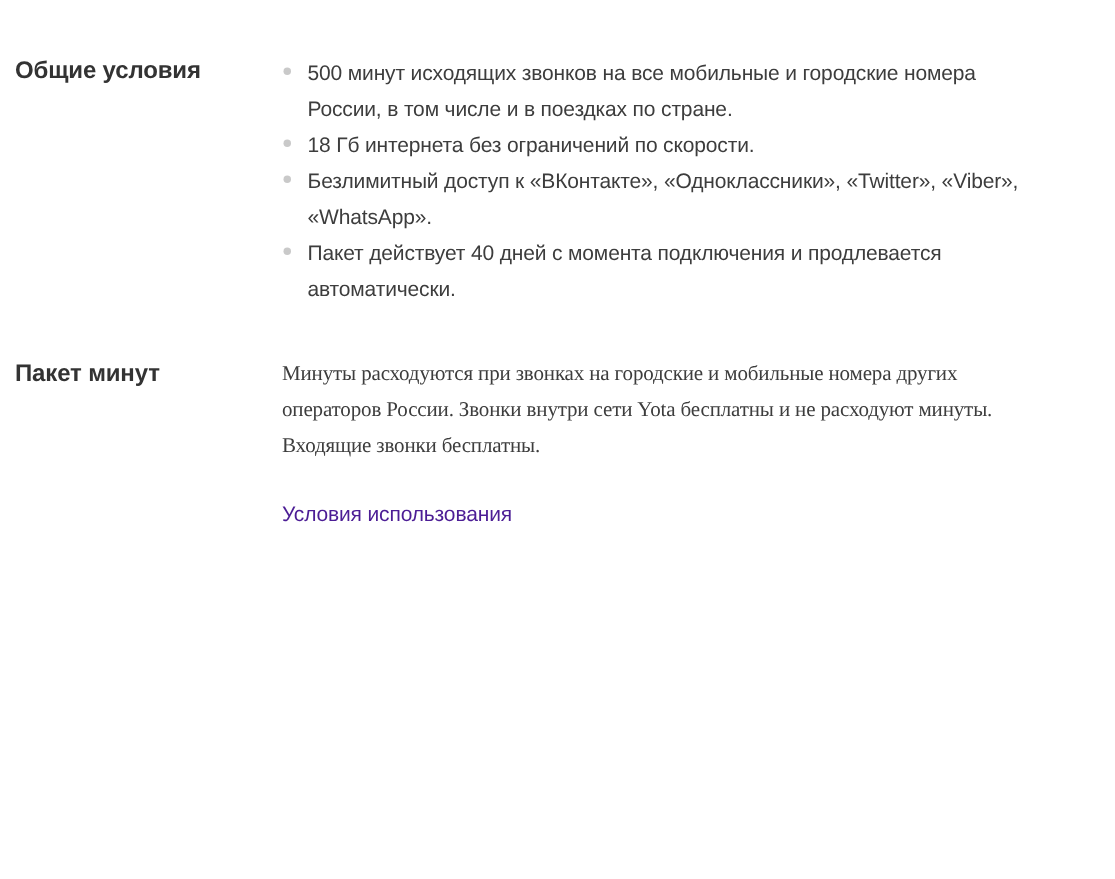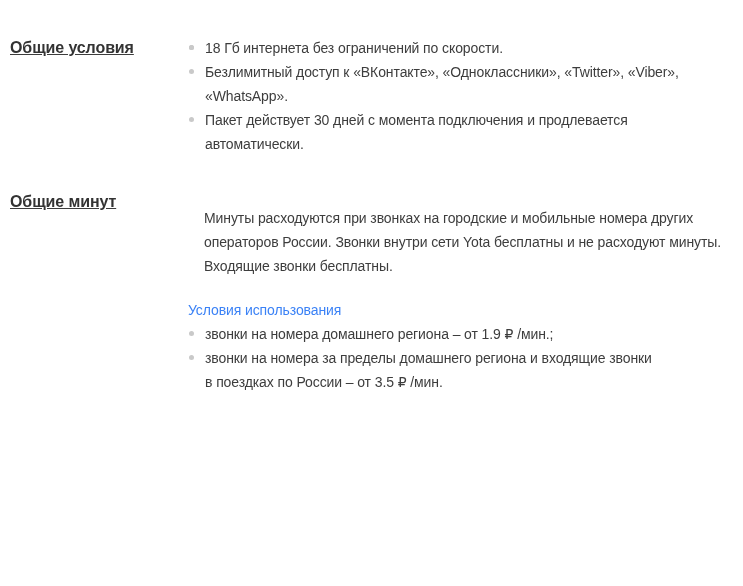--- a/index.html
+++ b/index.html
@@ -22,46 +22,46 @@
   .row {
     display: flex;
     align-items: flex-start;
   }
   .row + .row {
     margin-top: 34px;
   }
   .col-label {
     width: 178px;
     flex: none;
-    text-decoration: underline;
   }
   .section-heading {
     margin: 0;
     font-size: 16px;
     font-weight: bold;
     line-height: 24px;
     color: #333333;
     letter-spacing: -0.1px;
   }
   .col-content {
     width: 550px;
     flex: none;
     font-size: 14px;
     line-height: 24px;
     letter-spacing: -0.1px;
   }
   .col-content > * + * {
     margin-top: 20px;
   }
   .para {
-    margin: 16px;
+    margin: 0;
     white-space: pre-line;
+    font-family: Liberation Serif, serif;
   }
   .subheading {
-    color: #3b82f6;
+    color: #4c1d95;
     white-space: pre-line;
   }
   ul.bullets {
     list-style: none;
     margin: 0;
     padding: 0;
   }
   ul.bullets.attached {
     margin-top: 0;
   }
@@ -88,55 +88,46 @@
 <div class="page">
 
   <section class="row">
     <div class="col-label">
       <h2 class="section-heading">Общие условия</h2>
     </div>
     <div class="col-content">
       <ul class="bullets">
         <li class="bullet-item">
           <span class="dot"></span>
+          <span class="bullet-text">500 минут исходящих звонков на все мобильные и городские номера
+России, в том числе и в поездках по стране.</span>
         </li>
         <li class="bullet-item">
           <span class="dot"></span>
           <span class="bullet-text">18 Гб интернета без ограничений по скорости.</span>
         </li>
         <li class="bullet-item">
           <span class="dot"></span>
           <span class="bullet-text">Безлимитный доступ к «ВКонтакте», «Одноклассники», «Twitter», «Viber»,
 «WhatsApp».</span>
         </li>
         <li class="bullet-item">
           <span class="dot"></span>
-          <span class="bullet-text">Пакет действует 30 дней с момента подключения и продлевается
+          <span class="bullet-text">Пакет действует 40 дней с момента подключения и продлевается
 автоматически.</span>
         </li>
       </ul>
     </div>
   </section>
 
   <section class="row">
     <div class="col-label">
-      <h2 class="section-heading">Общие минут</h2>
+      <h2 class="section-heading">Пакет минут</h2>
     </div>
     <div class="col-content">
       <p class="para">Минуты расходуются при звонках на городские и мобильные номера других
 операторов России. Звонки внутри сети Yota бесплатны и не расходуют минуты.
 Входящие звонки бесплатны.</p>
       <div class="subheading">Условия использования</div>
-      <ul class="bullets attached">
-        <li class="bullet-item">
-          <span class="dot"></span>
-          <span class="bullet-text">звонки на номера домашнего региона – от 1.9 ₽ /мин.;</span>
-        </li>
-        <li class="bullet-item">
-          <span class="dot"></span>
-          <span class="bullet-text">звонки на номера за пределы домашнего региона и входящие звонки
-в поездках по России – от 3.5 ₽ /мин.</span>
-        </li>
-      </ul>
     </div>
   </section>
 
 </div>
 
 </body></html>

